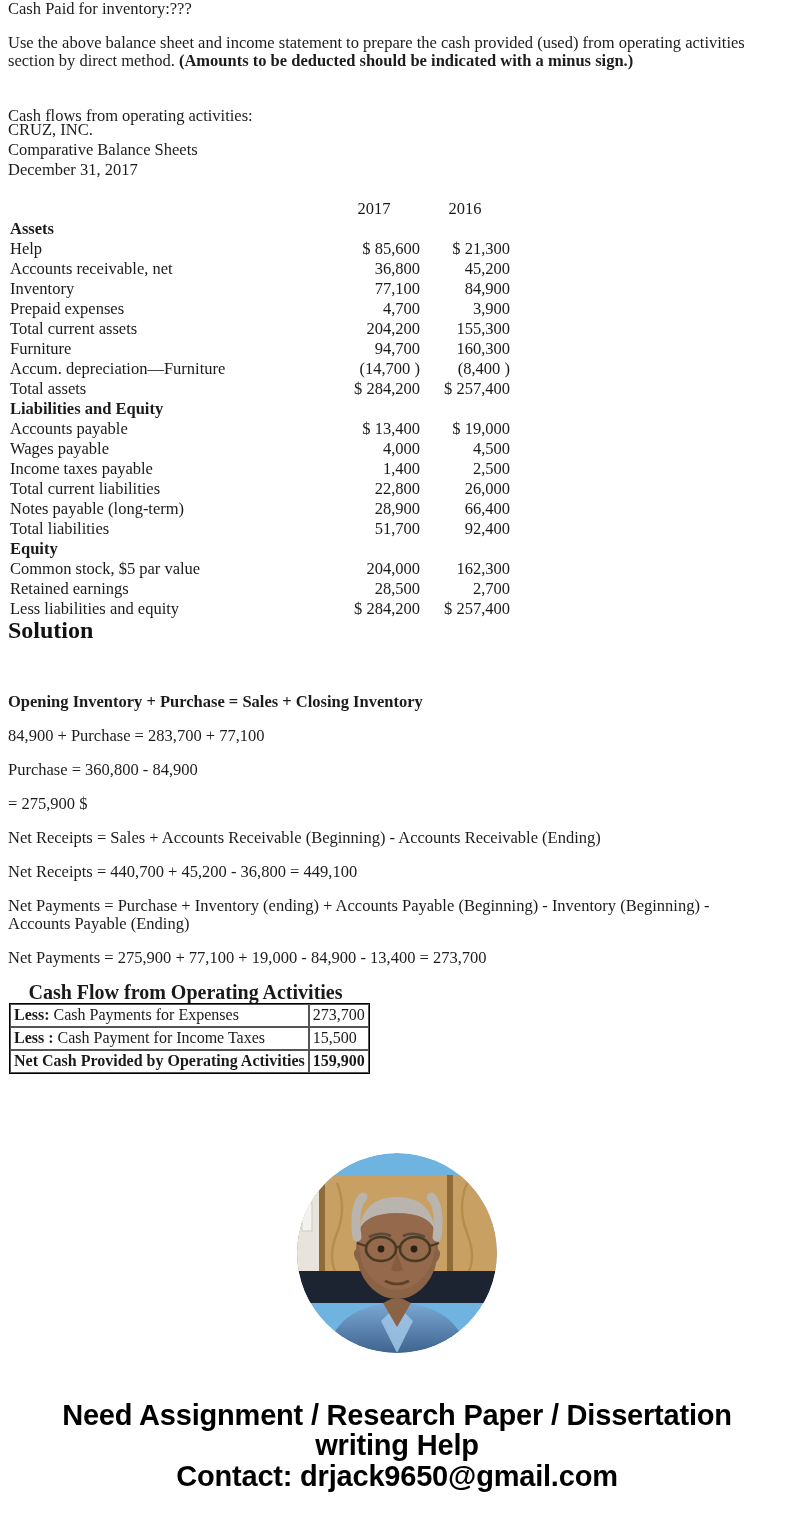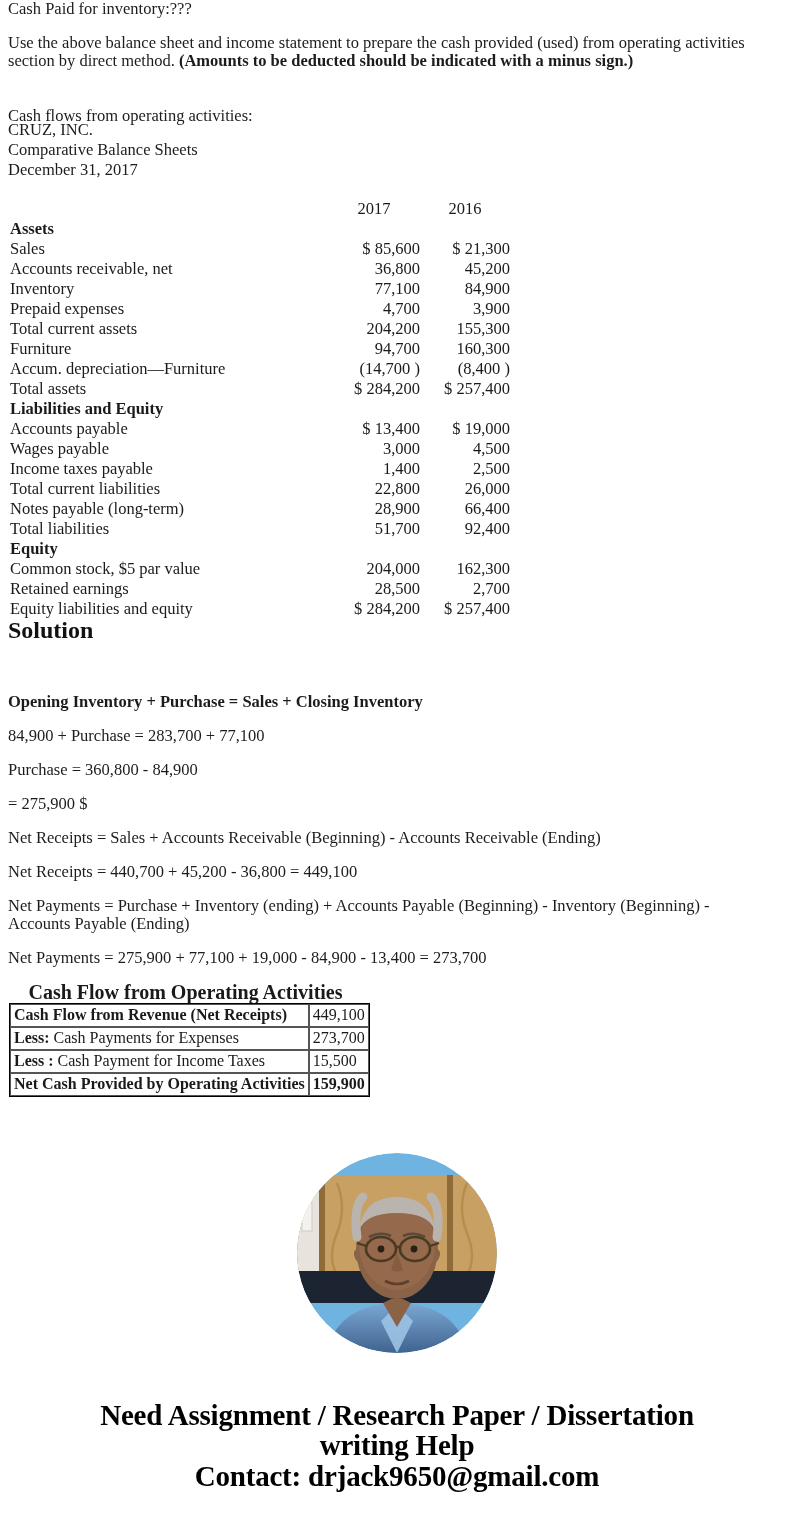--- a/index.html
+++ b/index.html
@@ -124,21 +124,21 @@
   }
   .avatar-svg { display: block; width: 200px; height: 200px; }
 
   
   .footer {
     position: absolute;
     left: 0;
     top: 1400px;
     width: 794px;
     text-align: center;
-    font-family: Liberation Serif, serif;
+    font-family: Liberation Sans, sans-serif;
     font-weight: bold;
     font-size: 29px;
     line-height: 30px;
     color: #000;
     letter-spacing: -0.2px;
   }
   .footer .line2 { display: block; }
   .footer .line3 { display: block; margin-top: 1px; }
 </style>
 </head>
@@ -163,21 +163,21 @@
             <td class="bs-label"></td>
             <td class="bs-c1">2017</td>
             <td class="bs-c2">2016</td>
           </tr>
           <tr class="bs-section">
             <td class="bs-label">Assets</td>
             <td class="bs-c1"></td>
             <td class="bs-c2"></td>
           </tr>
           <tr class="">
-            <td class="bs-label">Sales</td>
+            <td class="bs-label">Help</td>
             <td class="bs-c1">$ 85,600</td>
             <td class="bs-c2">$ 21,300</td>
           </tr>
           <tr class="">
             <td class="bs-label">Accounts receivable, net</td>
             <td class="bs-c1">36,800</td>
             <td class="bs-c2">45,200</td>
           </tr>
           <tr class="">
             <td class="bs-label">Inventory</td>
@@ -214,21 +214,21 @@
             <td class="bs-c1"></td>
             <td class="bs-c2"></td>
           </tr>
           <tr class="">
             <td class="bs-label">Accounts payable</td>
             <td class="bs-c1">$ 13,400</td>
             <td class="bs-c2">$ 19,000</td>
           </tr>
           <tr class="">
             <td class="bs-label">Wages payable</td>
-            <td class="bs-c1">3,000</td>
+            <td class="bs-c1">4,000</td>
             <td class="bs-c2">4,500</td>
           </tr>
           <tr class="">
             <td class="bs-label">Income taxes payable</td>
             <td class="bs-c1">1,400</td>
             <td class="bs-c2">2,500</td>
           </tr>
           <tr class="">
             <td class="bs-label">Total current liabilities</td>
             <td class="bs-c1">22,800</td>
@@ -253,21 +253,21 @@
             <td class="bs-label">Common stock, $5 par value</td>
             <td class="bs-c1">204,000</td>
             <td class="bs-c2">162,300</td>
           </tr>
           <tr class="">
             <td class="bs-label">Retained earnings</td>
             <td class="bs-c1">28,500</td>
             <td class="bs-c2">2,700</td>
           </tr>
           <tr class="">
-            <td class="bs-label">Equity liabilities and equity</td>
+            <td class="bs-label">Less liabilities and equity</td>
             <td class="bs-c1">$ 284,200</td>
             <td class="bs-c2">$ 257,400</td>
           </tr>
         </tbody>
     </table>
   </div>
 
   <div class="sol-head">Solution</div>
 
   <div class="para bold" style="top:693px;">Opening Inventory + Purchase = Sales + Closing Inventory</div>
@@ -275,24 +275,20 @@
   <div class="para" style="top:761px;">Purchase = 360,800 - 84,900</div>
   <div class="para" style="top:795px;">= 275,900 $</div>
   <div class="para wide" style="top:829px;">Net Receipts = Sales + Accounts Receivable (Beginning) - Accounts Receivable (Ending)</div>
   <div class="para wide" style="top:863px;">Net Receipts = 440,700 + 45,200 - 36,800 = 449,100</div>
   <div class="para wide" style="top:897px; width:752px;">Net Payments = Purchase + Inventory (ending) + Accounts Payable (Beginning) - Inventory (Beginning) - Accounts Payable (Ending)</div>
   <div class="para wide" style="top:949px;">Net Payments = 275,900 + 77,100 + 19,000 - 84,900 - 13,400 = 273,700</div>
 
   <div class="cf-title">Cash Flow from Operating Activities</div>
   <table class="cf-table">
     <tbody id="cf-body">
-        <tr>
-          <td class="cf-label"><span class="cf-b">Cash Flow from Revenue (Net Receipts)</span></td>
-          <td class="cf-value">449,100</td>
-        </tr>
         <tr>
           <td class="cf-label"><span class="cf-b">Less:</span><span> Cash Payments for Expenses</span></td>
           <td class="cf-value">273,700</td>
         </tr>
         <tr>
           <td class="cf-label"><span class="cf-b">Less :</span><span> Cash Payment for Income Taxes</span></td>
           <td class="cf-value">15,500</td>
         </tr>
         <tr>
           <td class="cf-label"><span class="cf-b">Net Cash Provided by Operating Activities</span></td>

